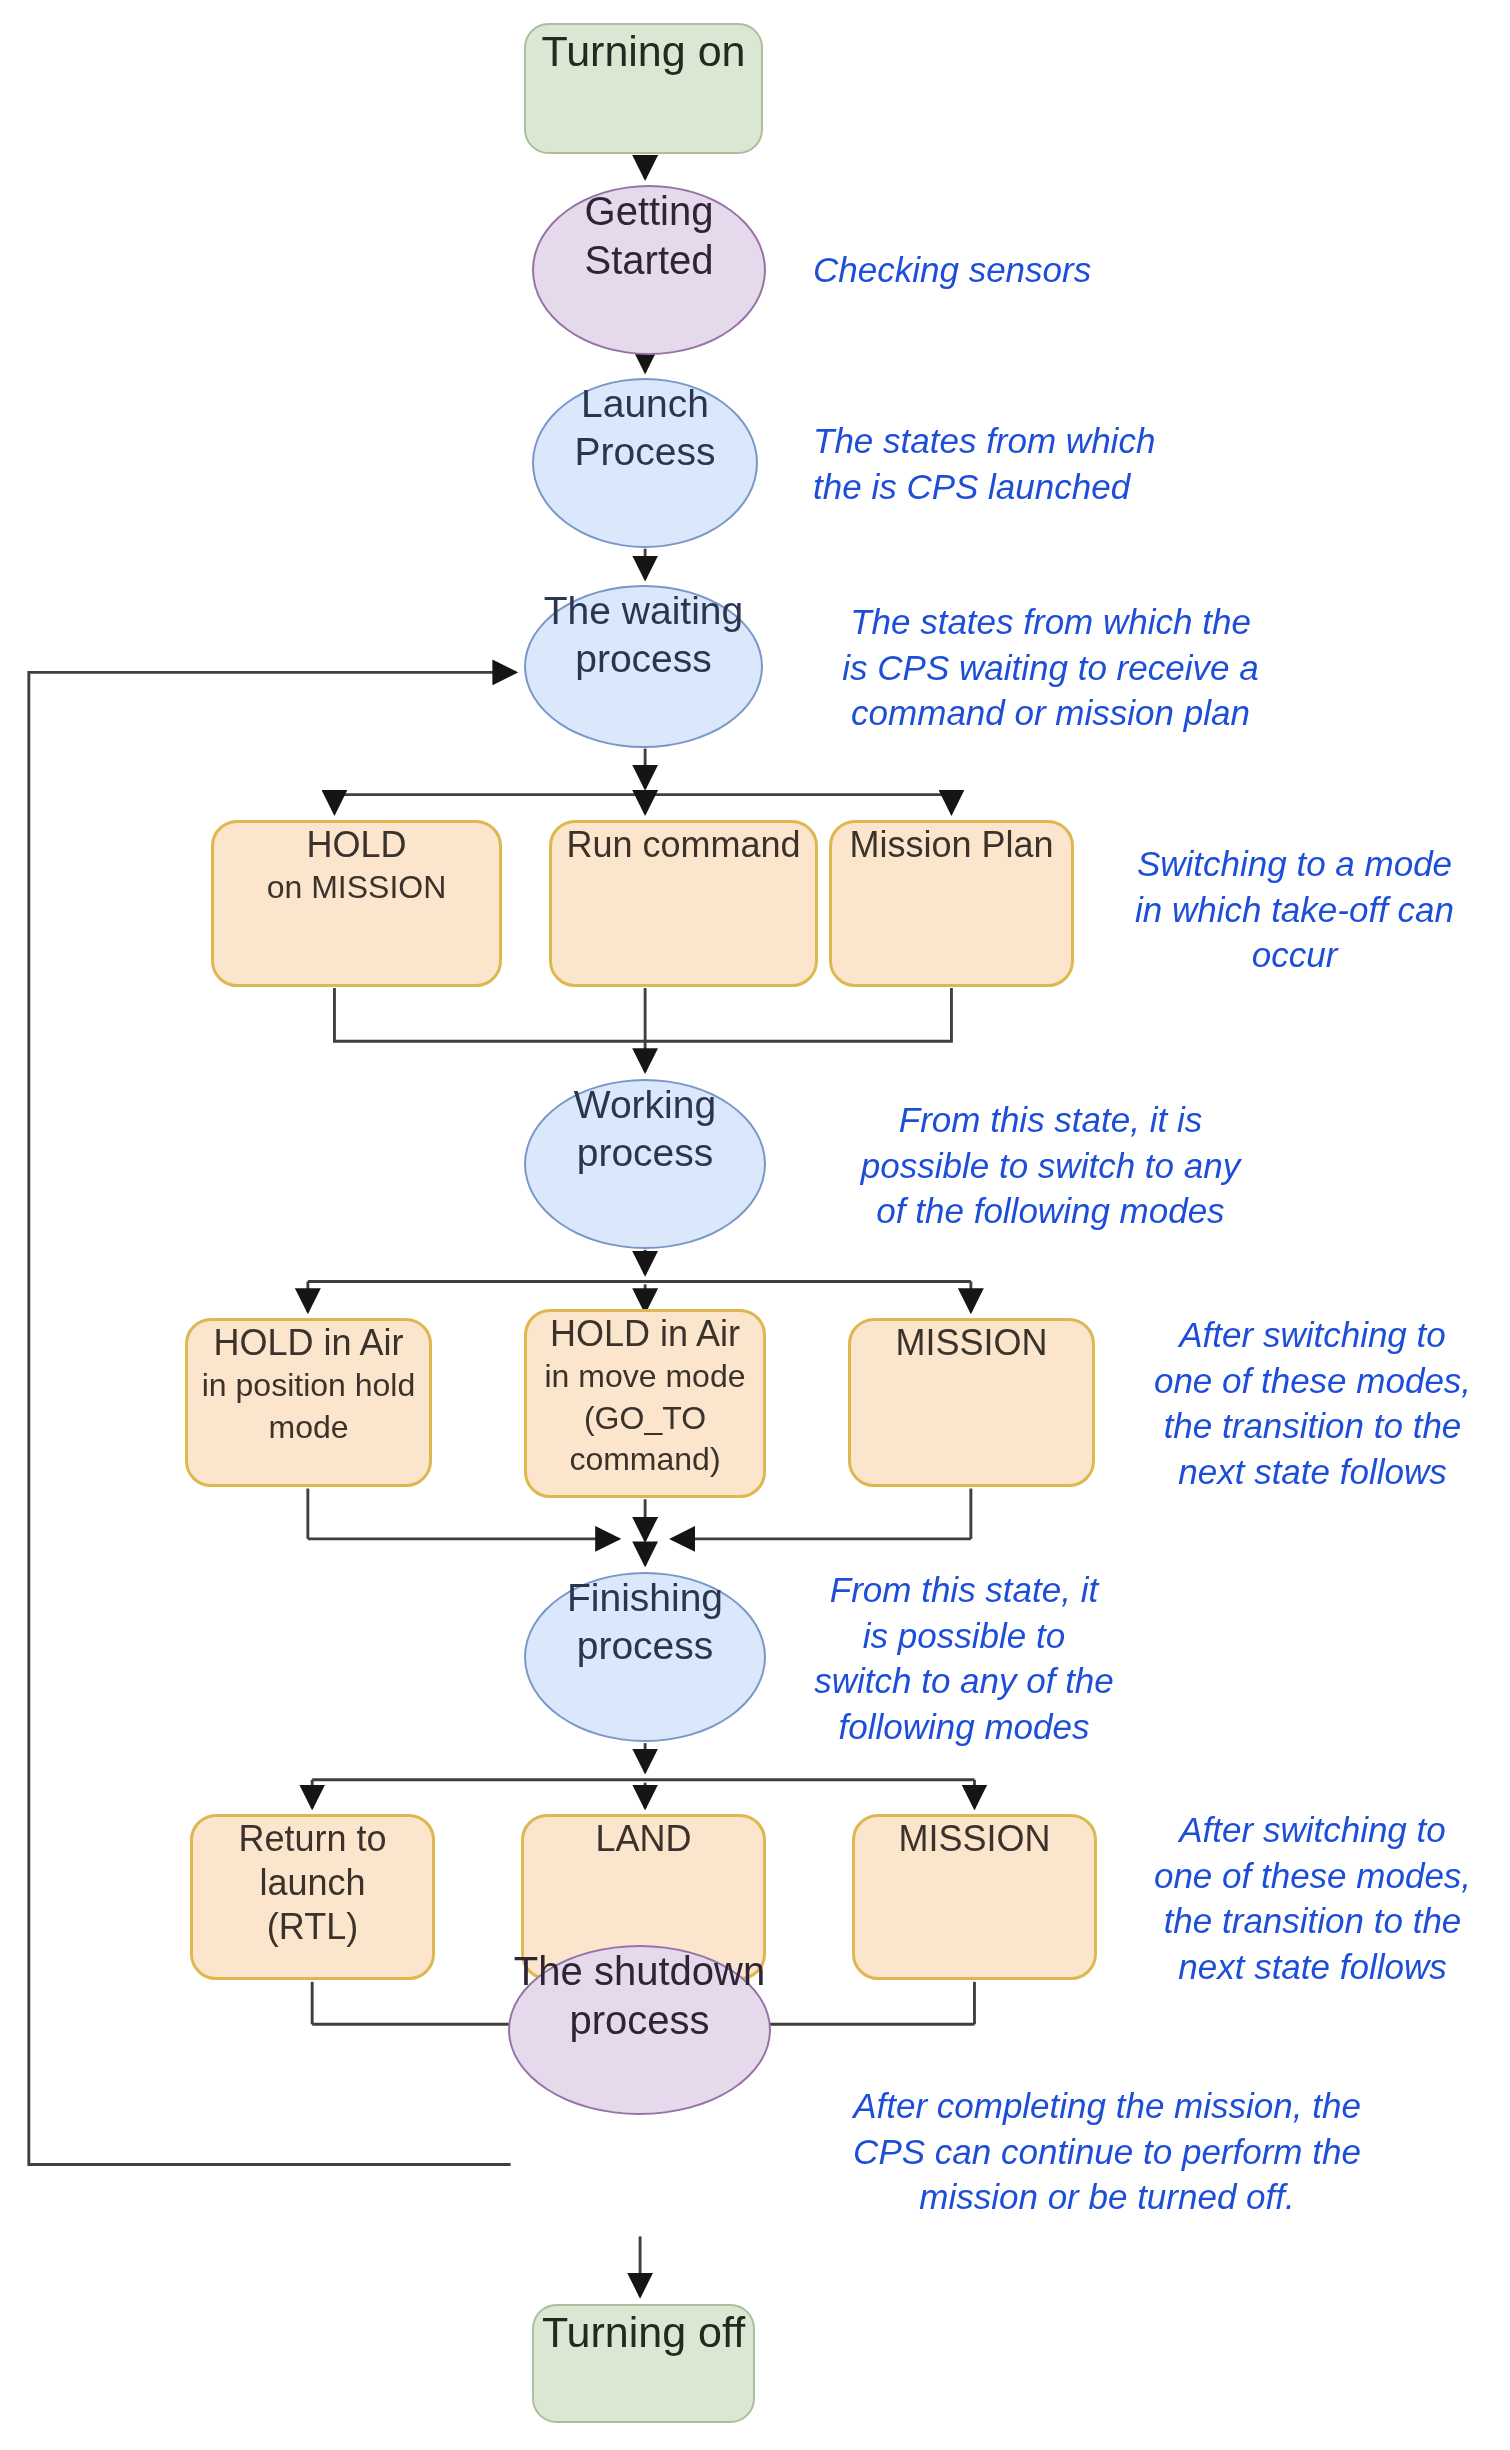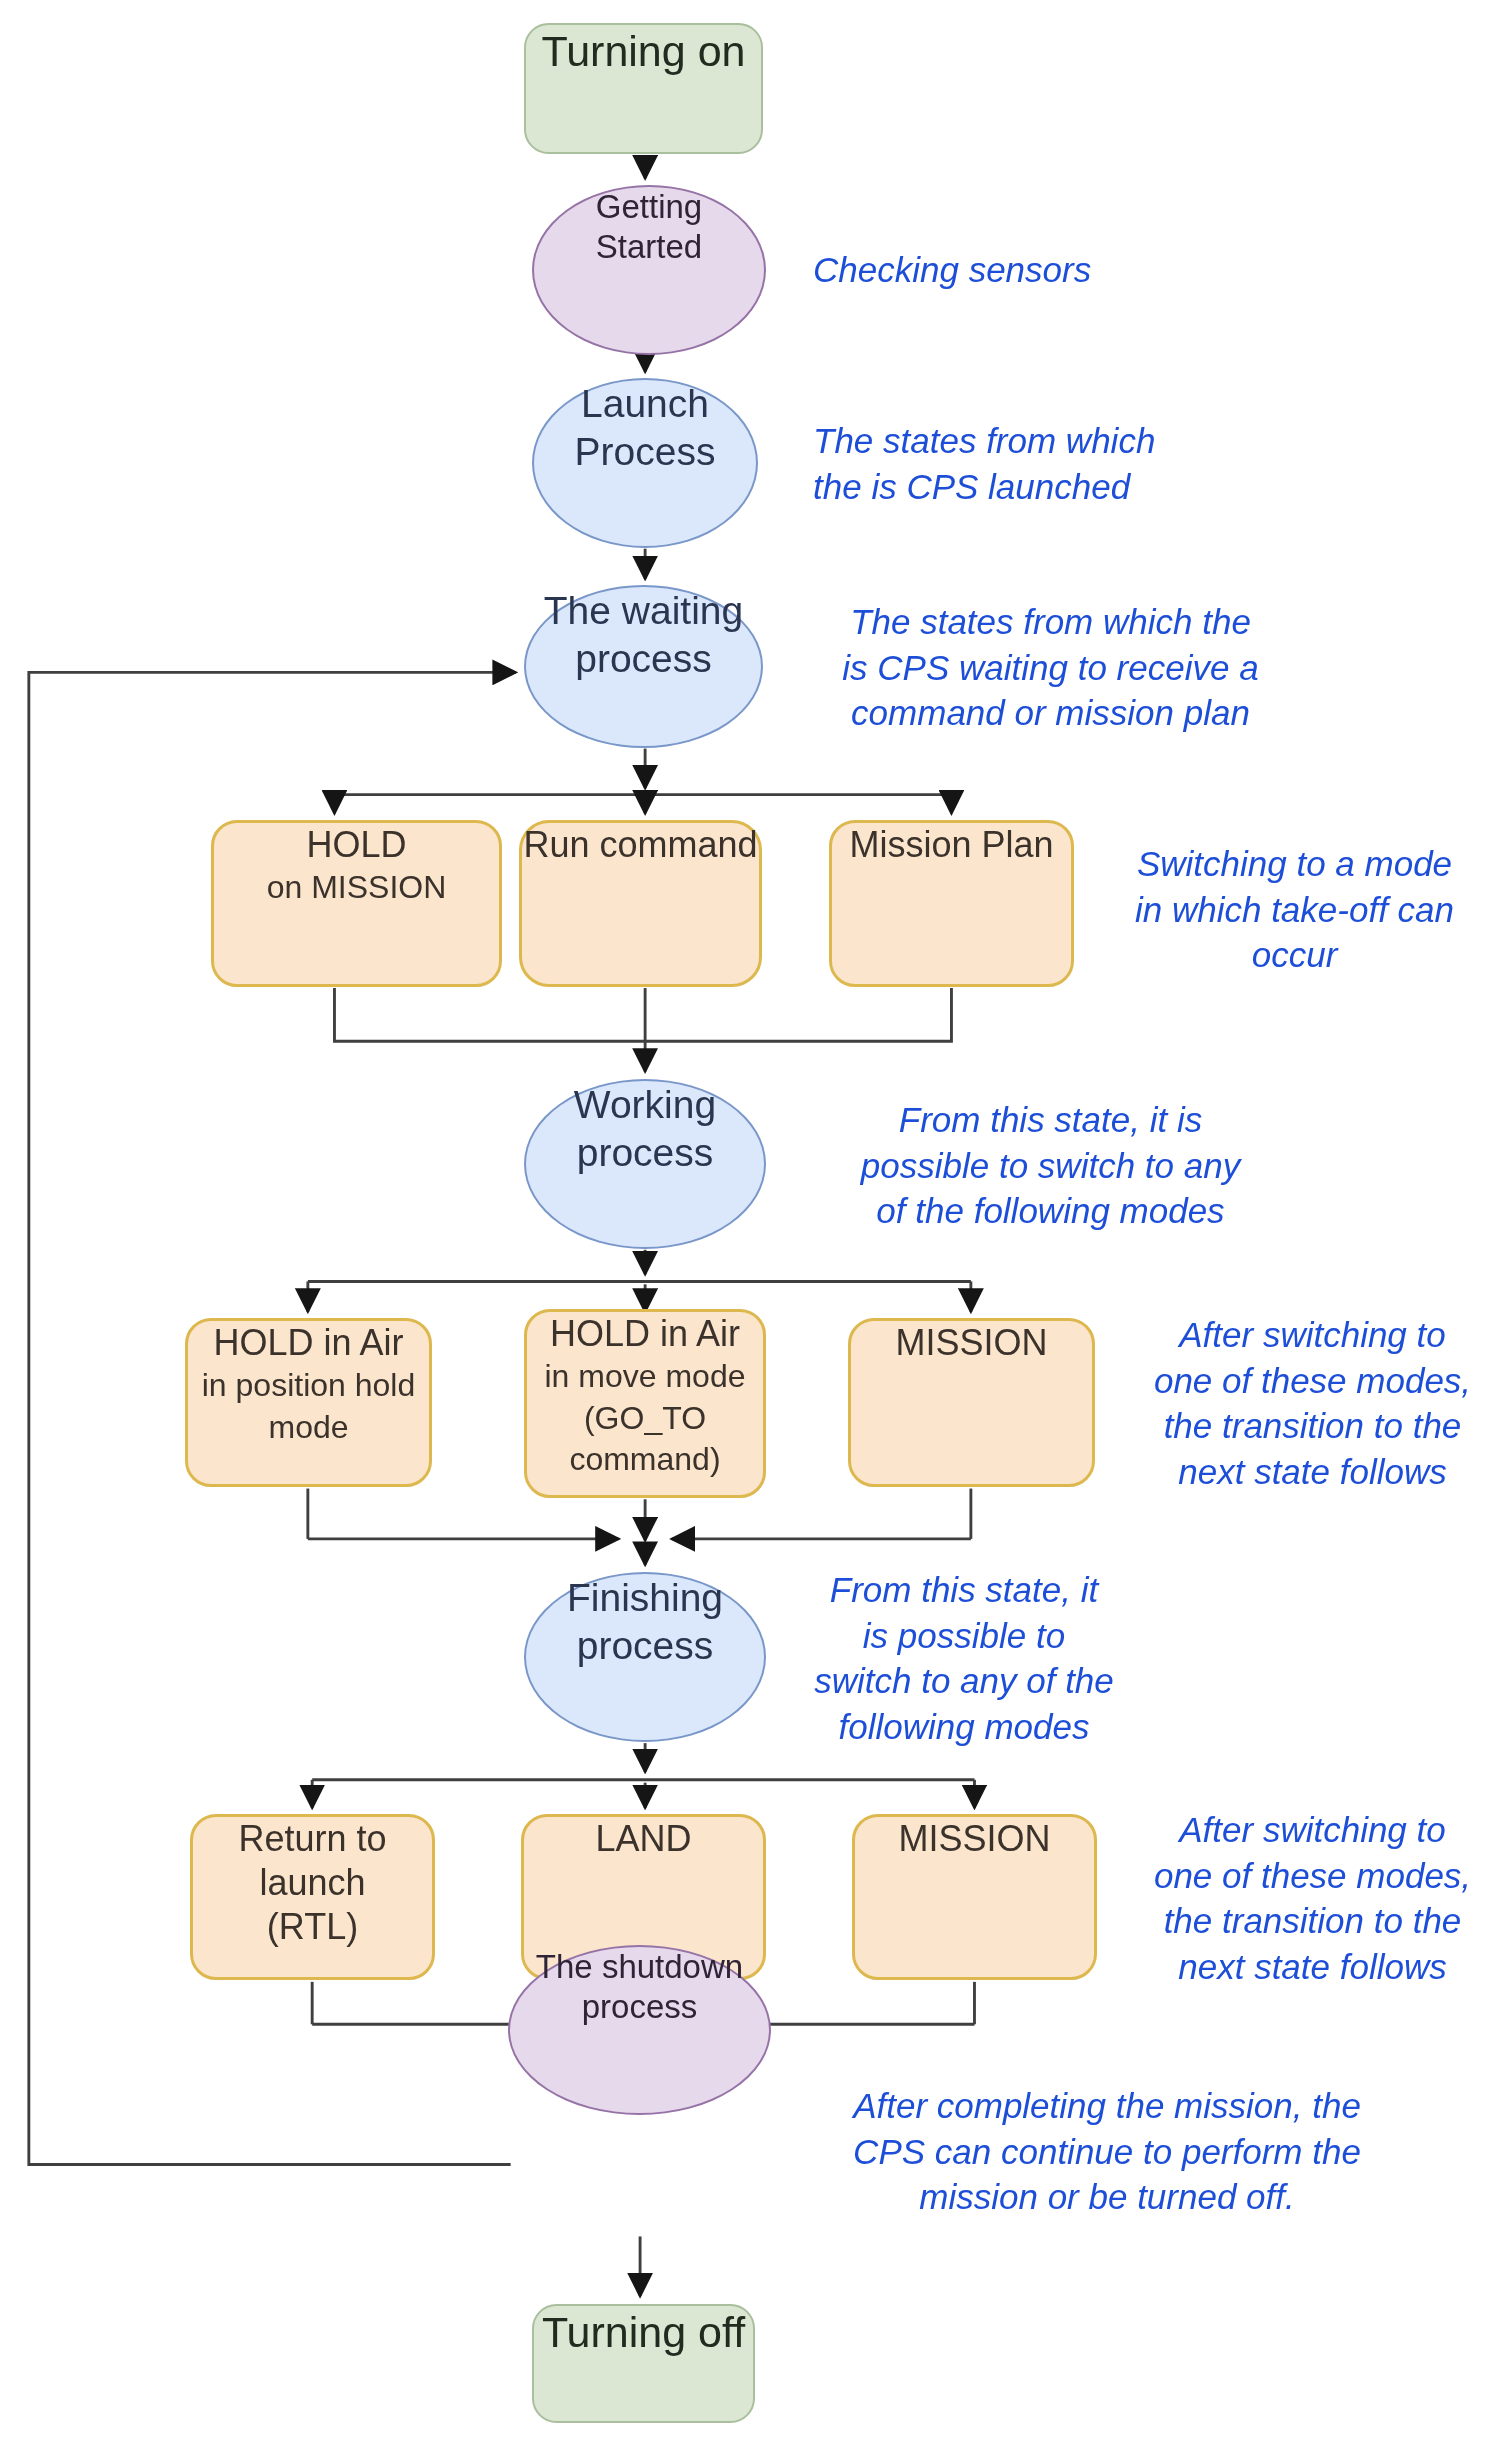--- a/index.html
+++ b/index.html
@@ -30,21 +30,21 @@
   .ellipse-blue {
     background:#dbe8fb;
     border:2.9px solid #7a97c9;
     border-radius:50%;
     color:#2a3550; font-size:39px;
   }
   .ellipse-purple {
     background:#e6d9ec;
     border:2.9px solid #9673a6;
     border-radius:50%;
-    color:#2e2436; font-size:33px;
+    color:#2e2436; font-size:40px;
   }
   .box-orange {
     background:#fce5cd;
     border:3.6px solid #ddb84e;
     border-radius:26px;
     color:#3a322b; font-size:36px;
   }
   .box-orange .title { font-size:36px; }
   .box-orange .subtitle { font-size:32px; line-height:1.3; }
 
@@ -54,21 +54,21 @@
     font-size:35px; line-height:1.3;
   }
   .note.centered { text-align:center; }
 
   
   #turning-on        { left:524px;  top:23px;   width:239px; height:131px; }
   #getting-started   { left:532px;  top:185px;  width:234px; height:170px; }
   #launch            { left:532px;  top:378px;  width:226px; height:170px; }
   #waiting           { left:524px;  top:585px;  width:239px; height:163px; }
   #hold-ground       { left:211px;  top:820px; width:291px; height:167px; }
-  #run-command       { left:519px;  top:820px; width:243px; height:167px;border-radius:30px; }
+  #run-command       { left:549px;  top:820px; width:269px; height:167px; }
   #mission-plan      { left:829px; top:820px; width:245px; height:167px; }
   #working           { left:524px;  top:1079px; width:242px; height:170px; }
   #hold-air-position { left:185px;  top:1318px; width:247px; height:169px; }
   #hold-air-move     { left:524px;  top:1309px; width:242px; height:189px; }
   #mission-air       { left:848px; top:1318px; width:247px; height:169px; }
   #finishing         { left:524px;  top:1572px; width:242px; height:170px; }
   #rtl               { left:190px;  top:1814px; width:245px; height:166px; }
   #land              { left:521px;  top:1814px; width:245px; height:166px; }
   #mission-finish    { left:852px; top:1814px; width:245px; height:166px; }
   #shutdown          { left:508px;  top:1945px; width:263px; height:170px; }

